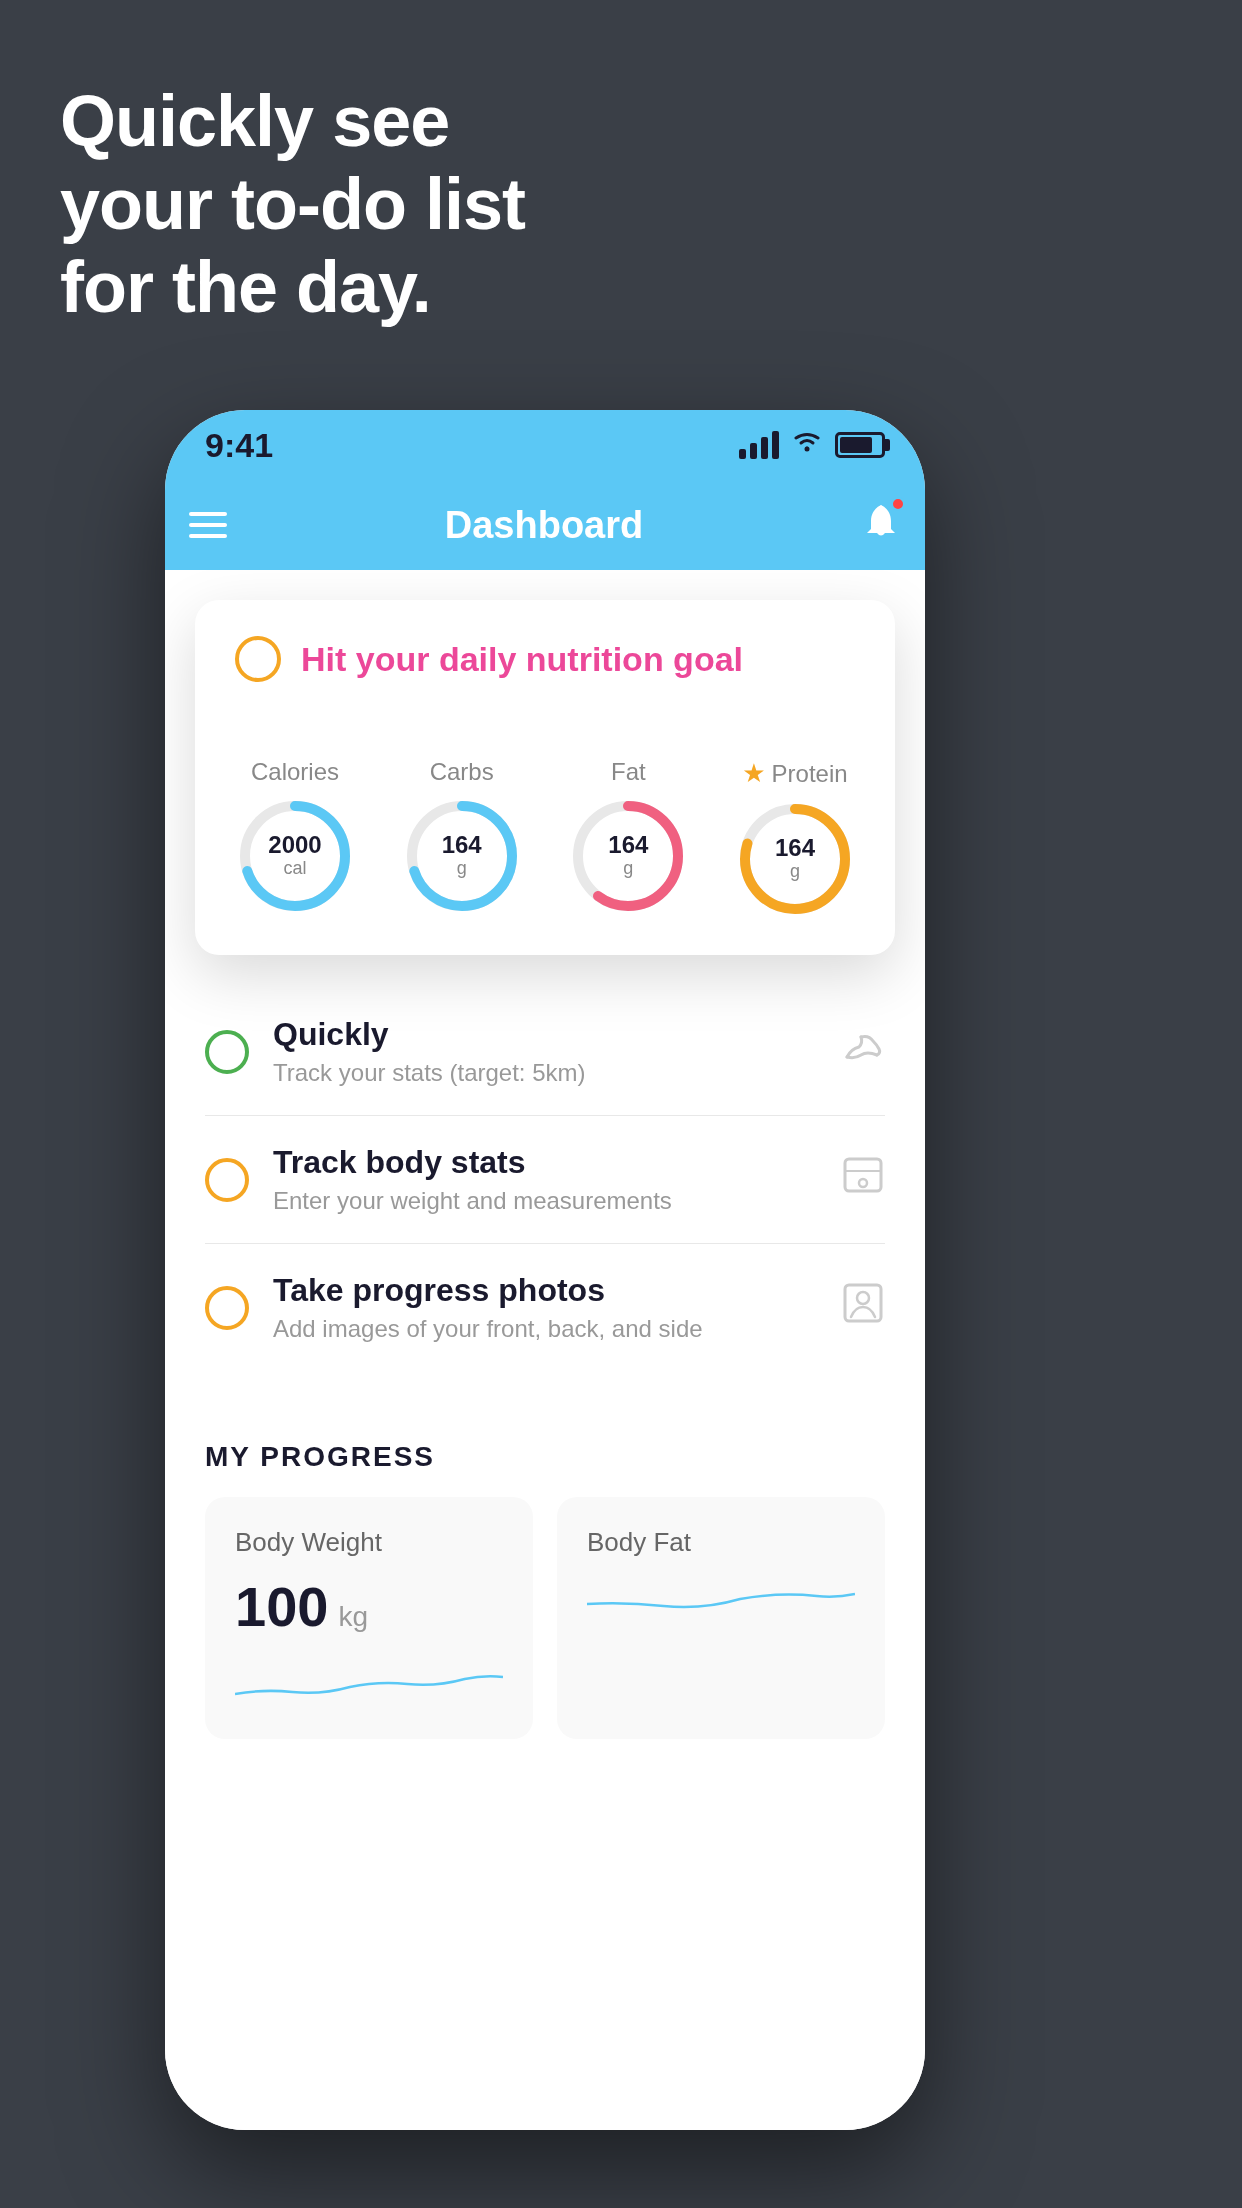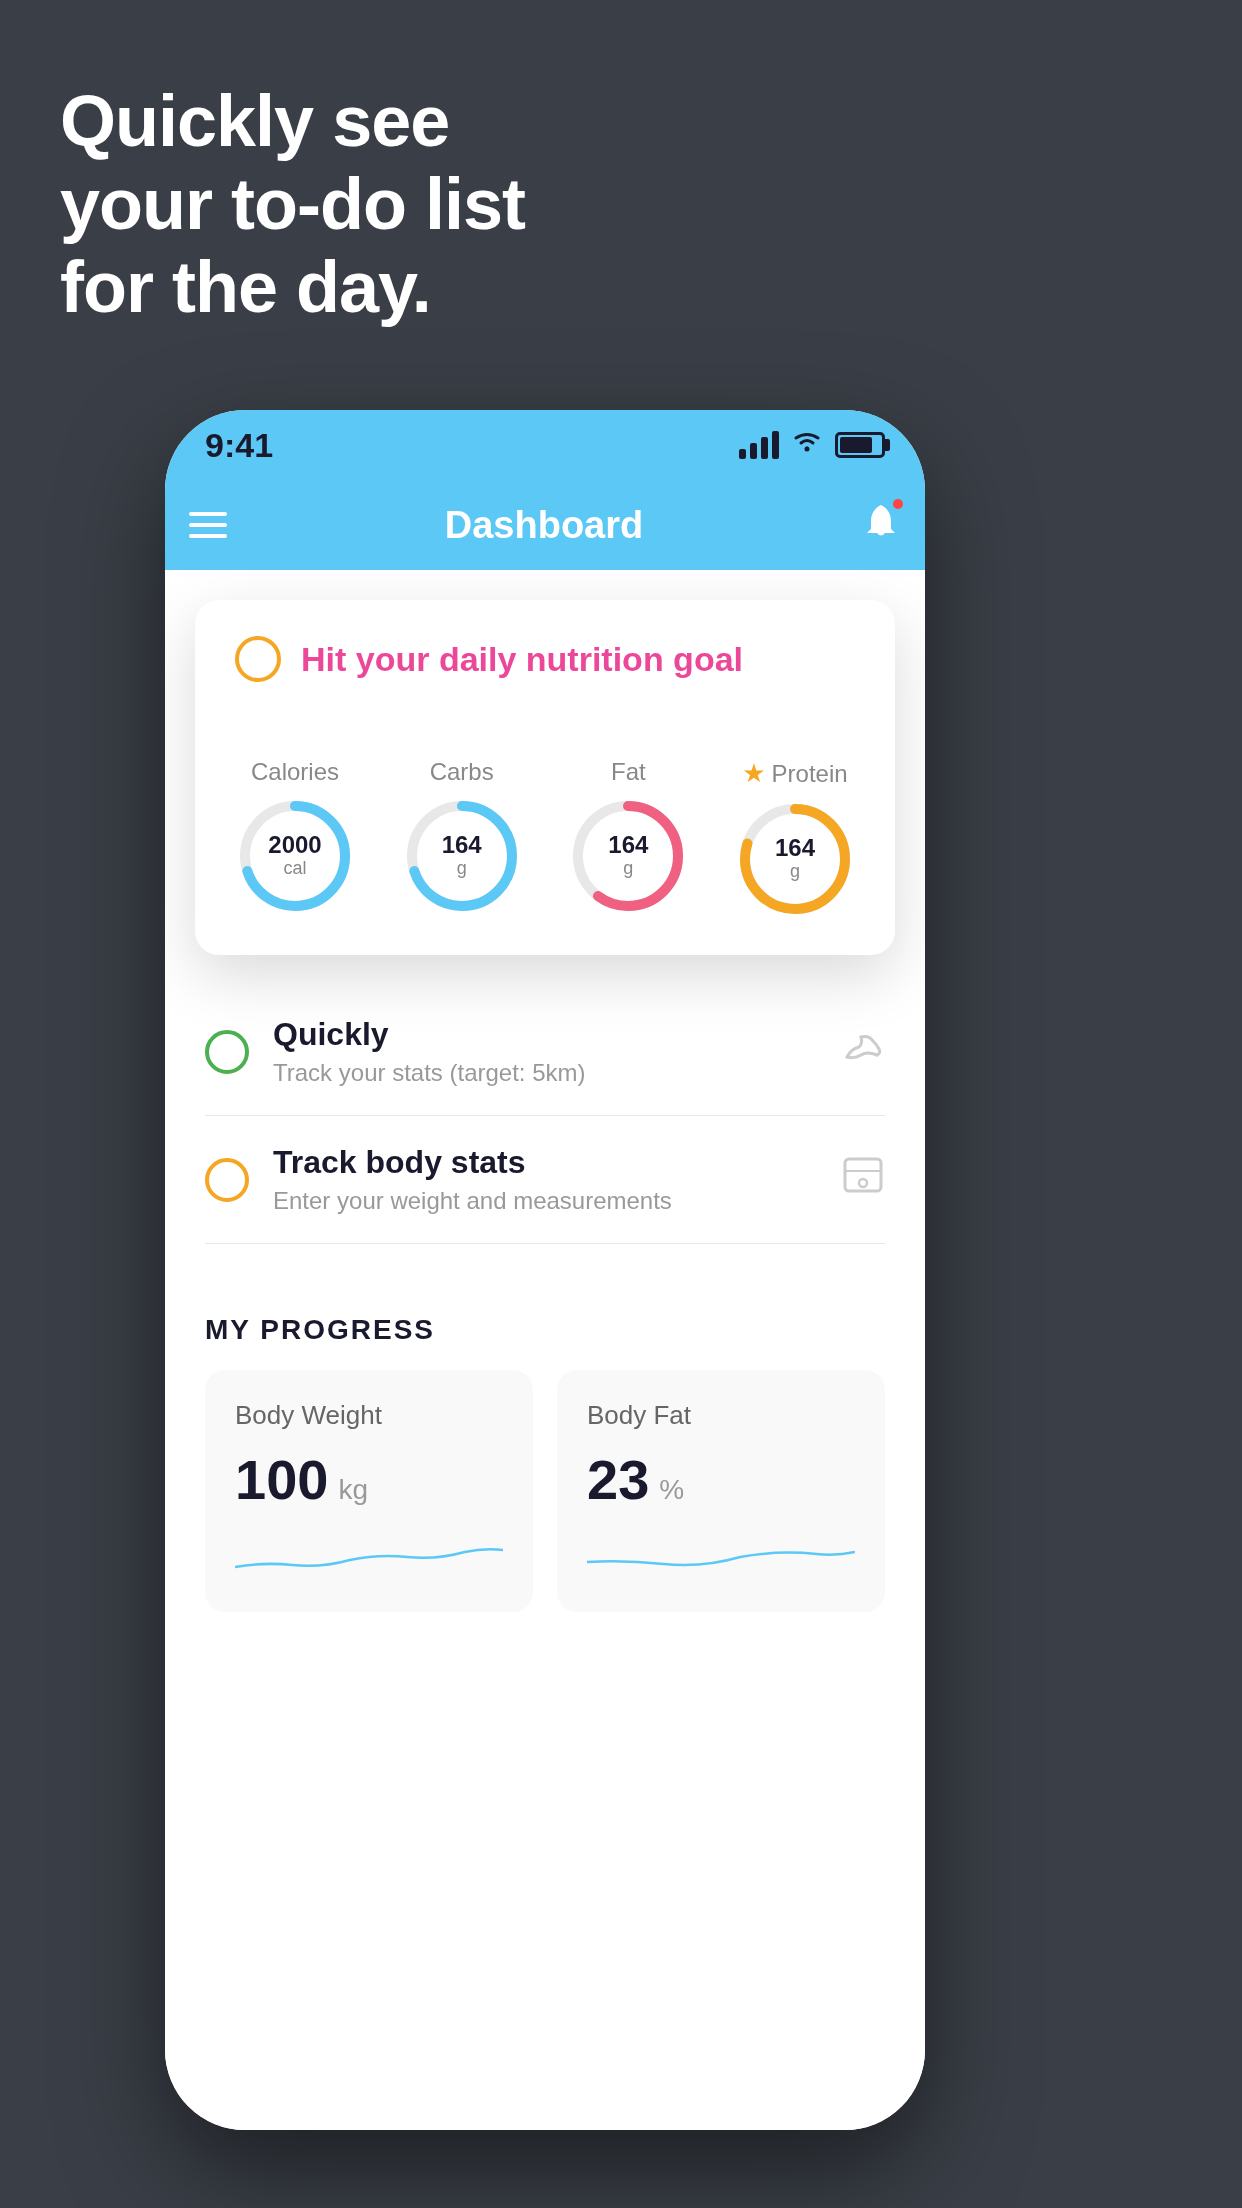--- a/index.html
+++ b/index.html
@@ -541,20 +541,34 @@
         </div>
         <span class="todo-icon">
           <svg width="44" height="44" viewBox="0 0 44 44" fill="none">
             <rect x="4" y="6" width="36" height="32" rx="4" stroke="#ccc" stroke-width="3" fill="none"></rect>
             <line x1="4" y1="18" x2="40" y2="18" stroke="#ccc" stroke-width="2"></line>
             <circle cx="22" cy="30" r="4" stroke="#ccc" stroke-width="2.5" fill="none"></circle>
           </svg>
         </span>
       </div>
 
+      <div class="todo-item" style="border-bottom:none;">
+        <div class="todo-circle yellow"></div>
+        <div class="todo-text">
+          <div class="todo-title">Take progress photos</div>
+          <div class="todo-subtitle">Add images of your front, back, and side</div>
+        </div>
+        <span class="todo-icon">
+          <svg width="44" height="44" viewBox="0 0 44 44" fill="none">
+            <rect x="4" y="4" width="36" height="36" rx="4" stroke="#ccc" stroke-width="3" fill="none"></rect>
+            <circle cx="22" cy="17" r="6" stroke="#ccc" stroke-width="2.5" fill="none"></circle>
+            <path d="M10 36 Q14 26 22 26 Q30 26 34 36" stroke="#ccc" stroke-width="2.5" fill="none" stroke-linecap="round"></path>
+          </svg>
+        </span>
+      </div>
 
     </div>
 
     <div class="progress-section">
       <div class="progress-section-header">MY PROGRESS</div>
       <div class="progress-cards">
 
         <div class="progress-card">
           <div class="progress-card-title">Body Weight</div>
           <div class="progress-value-row">
@@ -563,24 +577,20 @@
           </div>
           <div class="mini-chart">
             <svg class="mini-chart-svg" viewBox="0 0 280 50" preserveAspectRatio="none">
               <path d="M0 35 Q30 30 60 33 Q90 36 120 28 Q150 22 180 25 Q210 28 240 20 Q260 16 280 18" stroke="#5bc8f5" stroke-width="2.5" fill="none"></path>
             </svg>
           </div>
         </div>
 
         <div class="progress-card">
           <div class="progress-card-title">Body Fat</div>
-          <div class="progress-value-row">
-            <span class="progress-value">23</span>
-            <span class="progress-unit">%</span>
-          </div>
           <div class="mini-chart">
             <svg class="mini-chart-svg" viewBox="0 0 280 50" preserveAspectRatio="none">
               <path d="M0 30 Q40 28 80 32 Q120 36 160 25 Q200 18 240 22 Q260 24 280 20" stroke="#5bc8f5" stroke-width="2.5" fill="none"></path>
             </svg>
           </div>
         </div>
 
       </div>
     </div>
 

